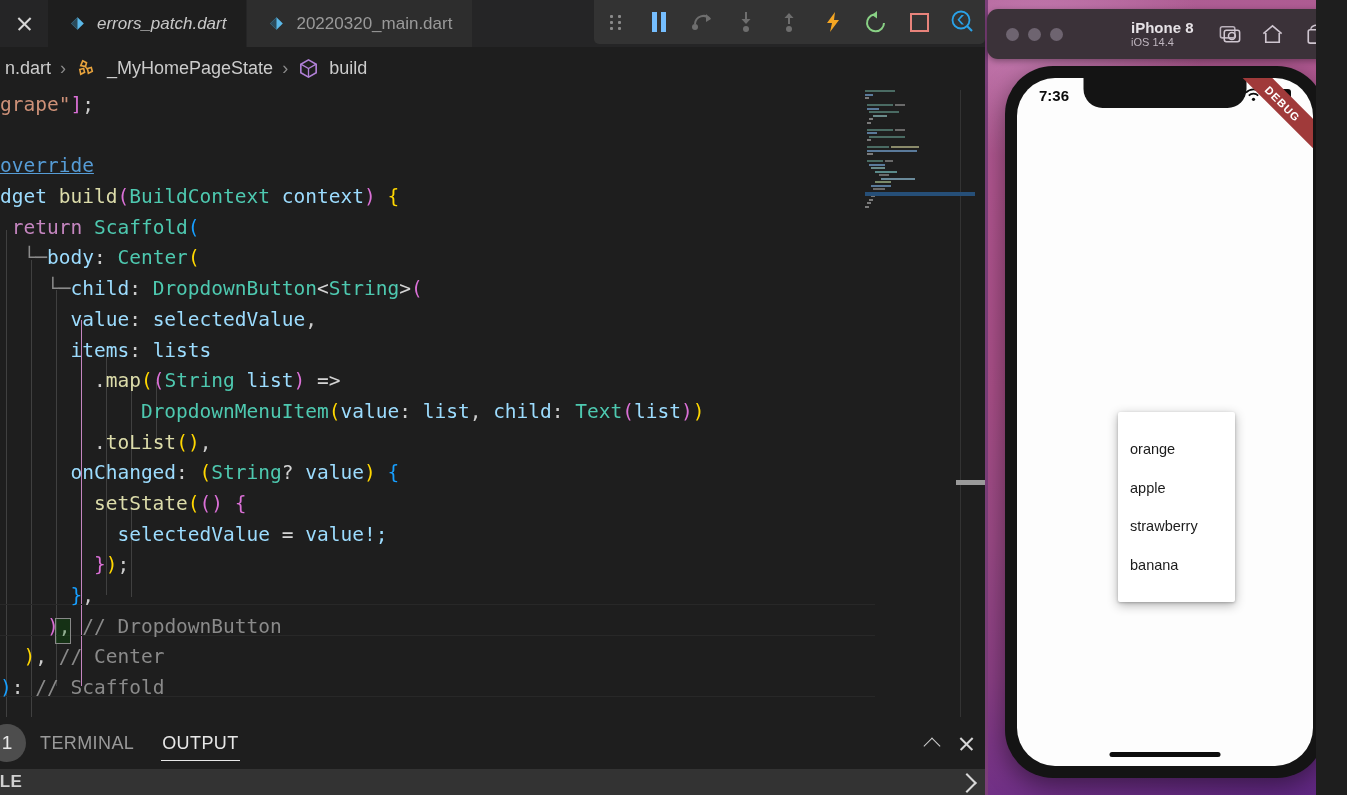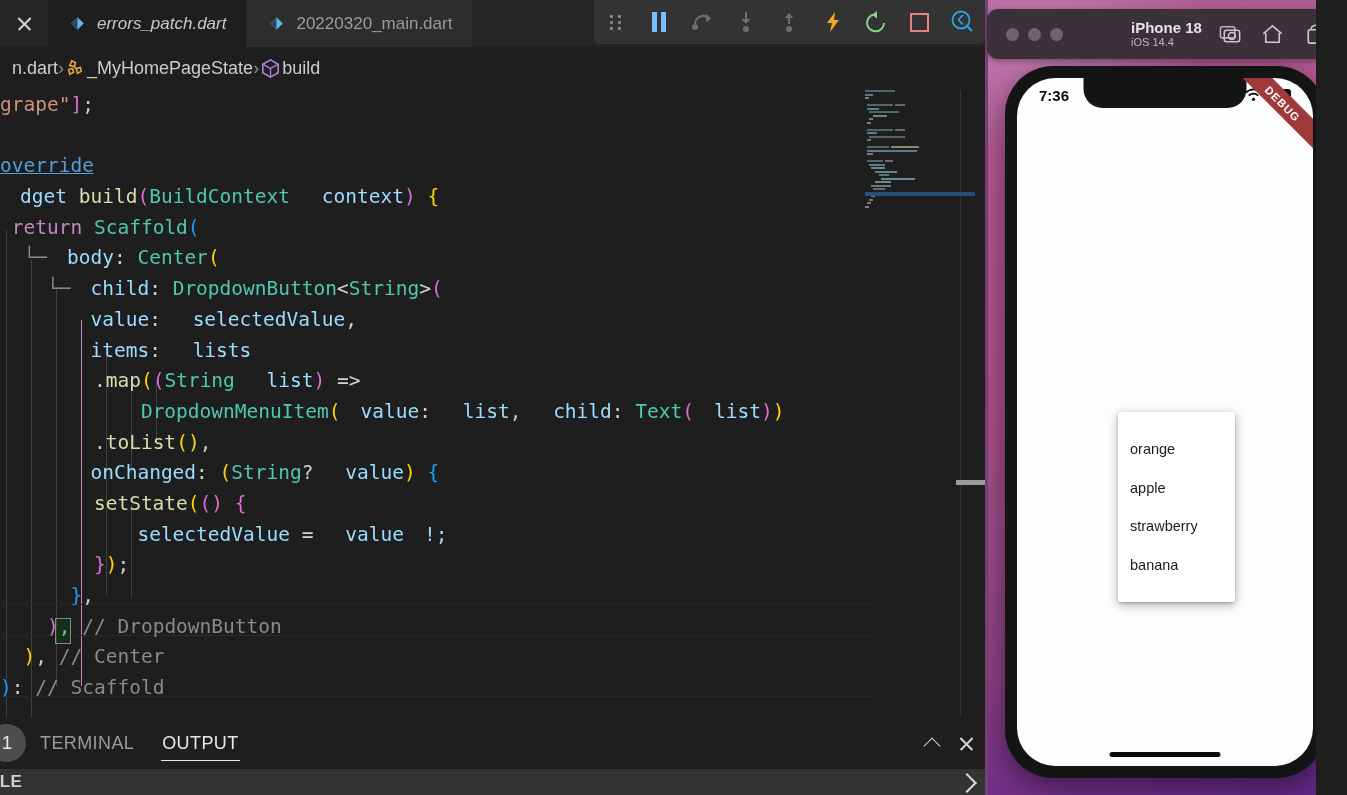--- a/index.html
+++ b/index.html
@@ -62,22 +62,22 @@
     gap: 3px 5px;
   }
   .dots-grip i { display: block; background: #8a8a8a; border-radius: 1px; }
   .pause-ico { display: flex; gap: 4px; }
   .pause-ico i { display:block; width: 5px; height: 20px; background: #75beff; }
   .sq-ico { width: 19px; height: 19px; border: 2.2px solid #e8837b; }
 
   
   .breadcrumb {
     position: absolute; left: 0; top: 47px; width: 985px; height: 43px;
-    background: #1e1e1e; display: flex; align-items: center; 
-    padding-left: 12px; font-size: 18px; color: #c0c0c0; white-space: nowrap;
+    background: #1e1e1e; display: flex; align-items: center; gap: 9px;
+    padding-left: 5px; font-size: 18px; color: #c0c0c0; white-space: nowrap;
   }
   .bc-text { color: #cccccc; }
   .bc-sep { color: #8a8a8a; font-size: 18px; }
 
   
   .editor {
     position: absolute; left: 0; top: 90px; width: 985px; height: 627px;
     background: #1e1e1e; overflow: hidden;
   }
   .code {
@@ -87,21 +87,21 @@
     white-space: pre;
   }
   .code .ln { position: relative; height: 30.7px; padding-left: 0px; }
   
   .s-str  { color: #ce9178; }
   .s-pun  { color: #cccccc; }
   .s-key  { color: #c586c0; }
   .s-kw2  { color: #569cd6; text-decoration: underline; }
   .s-typ  { color: #4ec9b0; }
   .s-fn   { color: #dcdcaa; }
-  .s-var  { color: #9cdcfe; margin-left: 20px; }
+  .s-var  { color: #9cdcfe; }
   .s-cmt  { color: #8a8a8a; }
   .s-p1   { color: #ffd700; }
   .s-p2   { color: #da70d6; }
   .s-p3   { color: #179fff; }
   .s-op   { color: #d4d4d4; }
 
   
   .guide {
     position: absolute; top: 0; width: 1px; background: #404040;
   }
@@ -514,21 +514,21 @@
     <div class="wall-blob"></div>
     <div class="sim-edge"></div>
 
     <div class="sim-titlebar">
       <span class="tl-dots">
         <i></i>
         <i></i>
         <i></i>
       </span>
       <span class="sim-meta">
-        <div class="sim-name">iPhone 18</div>
+        <div class="sim-name">iPhone 8</div>
         <div class="sim-os">iOS 14.4</div>
       </span>
       <span class="sim-icons">
         <svg width="25" height="25" viewBox="0 0 26 26">
           <rect x="2.5" y="5" width="15" height="11.5" rx="2" fill="none" stroke="#b9b0ba" stroke-width="1.6"></rect>
           <rect x="6.5" y="8.5" width="16" height="12" rx="2.3" fill="none" stroke="#cfc6d0" stroke-width="1.6"></rect>
           <circle cx="14.5" cy="14.5" r="3.6" fill="none" stroke="#cfc6d0" stroke-width="1.6"></circle>
         </svg>
         <svg width="25" height="25" viewBox="0 0 26 26">
           <path d="M3.5 12 L13 4 L22.5 12" fill="none" stroke="#cfc6d0" stroke-width="1.7"></path>

